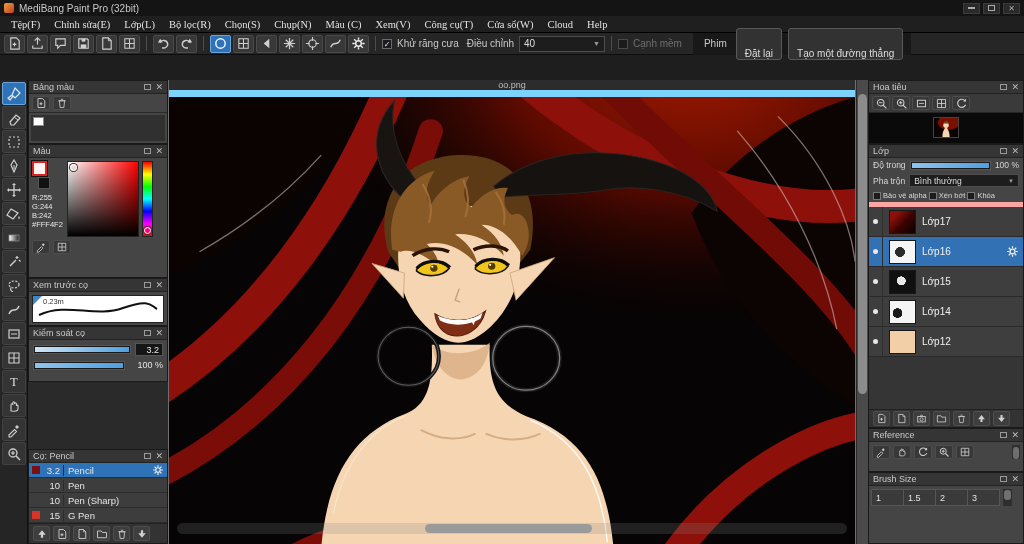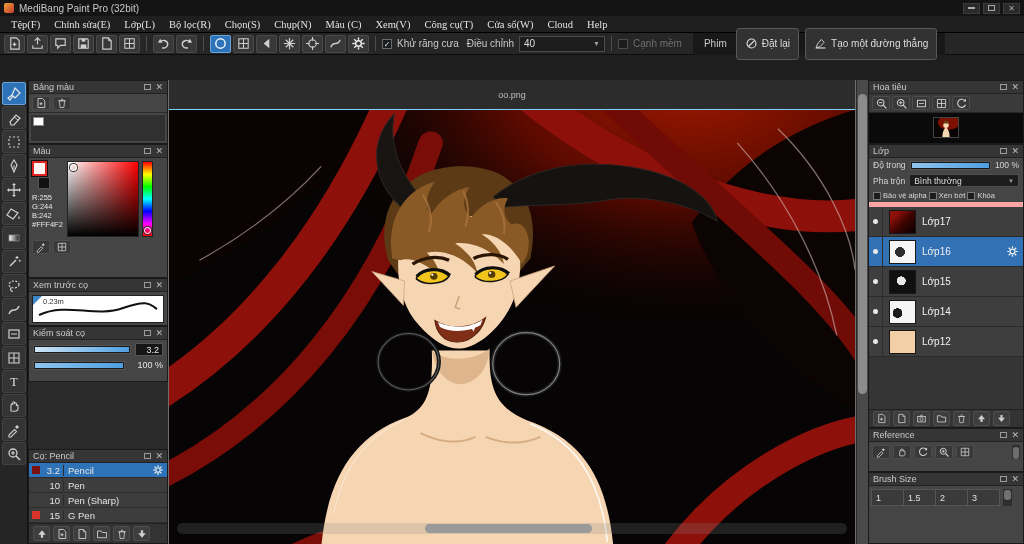--- a/index.html
+++ b/index.html
@@ -19,21 +19,21 @@
 
 .toolbar{height:22px;background:#262626;border-bottom:1px solid #0d0d0d;display:flex;align-items:center;padding:0 4px;gap:2px;}
 .tb-btn{width:21px;height:18px;background:#383838;border:1px solid #4a4a4a;border-radius:2px;display:flex;align-items:center;justify-content:center;flex:none;}
 .tb-btn.active{background:#2e72b8;border-color:#6aa6dc;}
 .tb-sep{width:1px;height:15px;background:#4d4d4d;margin:0 4px;flex:none;}
 .tb-check{width:10px;height:10px;background:#1c1c1c;border:1px solid #6a6a6a;color:#cfe4ff;font-size:8px;line-height:9px;text-align:center;flex:none;}
 .tb-label{font-size:10px;color:#c9c9c9;margin:0 3px;white-space:nowrap;}
 .tb-label.dim{color:#6f6f6f;}
 .tb-select{height:16px;width:86px;background:#1d1d1d;border:1px solid #4d4d4d;display:flex;align-items:center;justify-content:space-between;padding:0 4px;font-size:10px;color:#ddd;}
 .dark-group{height:22px;background:#181818;display:flex;align-items:center;gap:6px;padding:0 8px;margin-left:6px;}
-.pill-btn{height:16px;background:#323232;border:1px solid #585858;border-radius:3px;display:flex;align-items:center;gap:4px;padding:15px 8px;font-size:10px;color:#ddd;white-space:nowrap;}
+.pill-btn{height:16px;background:#323232;border:1px solid #585858;border-radius:3px;display:flex;align-items:center;gap:4px;padding:15px 8px;font-size:10px;color:#ddd;white-space:nowrap;flex-direction:column;}
 
 
 .main{position:absolute;top:56px;left:0;right:0;bottom:0;display:flex;margin-top:24px;}
 .toolcol{width:28px;background:#252525;border-right:1px solid #111;display:flex;flex-direction:column;align-items:center;padding-top:2px;gap:1px;flex:none;}
 .tool-btn{width:24px;height:23px;background:#343434;border:1px solid #414141;border-radius:2px;display:flex;align-items:center;justify-content:center;flex:none;}
 .tool-btn.active{background:#2e72b8;border-color:#6aa6dc;}
 
 .leftcol{width:140px;background:#2a2a2a;display:flex;flex-direction:column;flex:none;}
 .rightcol{width:156px;background:#2a2a2a;display:flex;flex-direction:column;flex:none;}
 
@@ -82,21 +82,21 @@
 .chip{width:8px;height:8px;flex:none;}
 .bsize{width:20px;text-align:right;flex:none;border-right:1px solid #2c2c2c;padding-right:3px;}
 .bname{flex:1;white-space:nowrap;overflow:hidden;}
 .panel-foot{height:20px;background:#333;border-top:1px solid #222;display:flex;align-items:center;gap:3px;padding:0 4px;}
 .foot-btn{width:17px;height:15px;background:#3e3e3e;border:1px solid #4e4e4e;border-radius:2px;display:flex;align-items:center;justify-content:center;}
 
 .filler{flex:1;background:#2a2a2a;}
 
 
 .canvas-wrap{flex:1;display:flex;flex-direction:column;border-left:1px solid #6e6e6e;border-right:1px solid #6e6e6e;min-width:0;}
-.canvas-tab{height:30px;background:#2c2c2c;border-bottom:1px solid #7dd3fc;display:flex;align-items:center;justify-content:center;font-size:9px;color:#bdbdbd;flex:none;}
+.canvas-tab{height:17px;background:#2c2c2c;border-bottom:7px solid #7dd3fc;display:flex;align-items:center;justify-content:center;font-size:9px;color:#bdbdbd;flex:none;}
 .canvas-area{flex:1;position:relative;background:#000;overflow:hidden;}
 .hscroll{position:absolute;left:8px;right:8px;bottom:10px;height:11px;border-radius:6px;background:rgba(130,130,130,.22);}
 .hthumb{position:absolute;left:37%;width:25%;top:1px;bottom:1px;border-radius:5px;background:#9a9a9a;}
 .vscrollcol{width:12px;background:#4a4a4a;border-left:1px solid #2a2a2a;position:relative;flex:none;}
 .vthumb{position:absolute;left:1px;right:1px;top:14px;height:300px;background:#8c8c8c;border-radius:5px;}
 
 
 .nav-tools{display:flex;gap:2px;padding:2px 3px;background:#3a3a3a;border-bottom:1px solid #262626;}
 .nav-body{height:30px;background:#0a0a0a;position:relative;}
 .nav-thumb{position:absolute;left:64px;top:4px;width:26px;height:21px;border:1px solid #444;}

